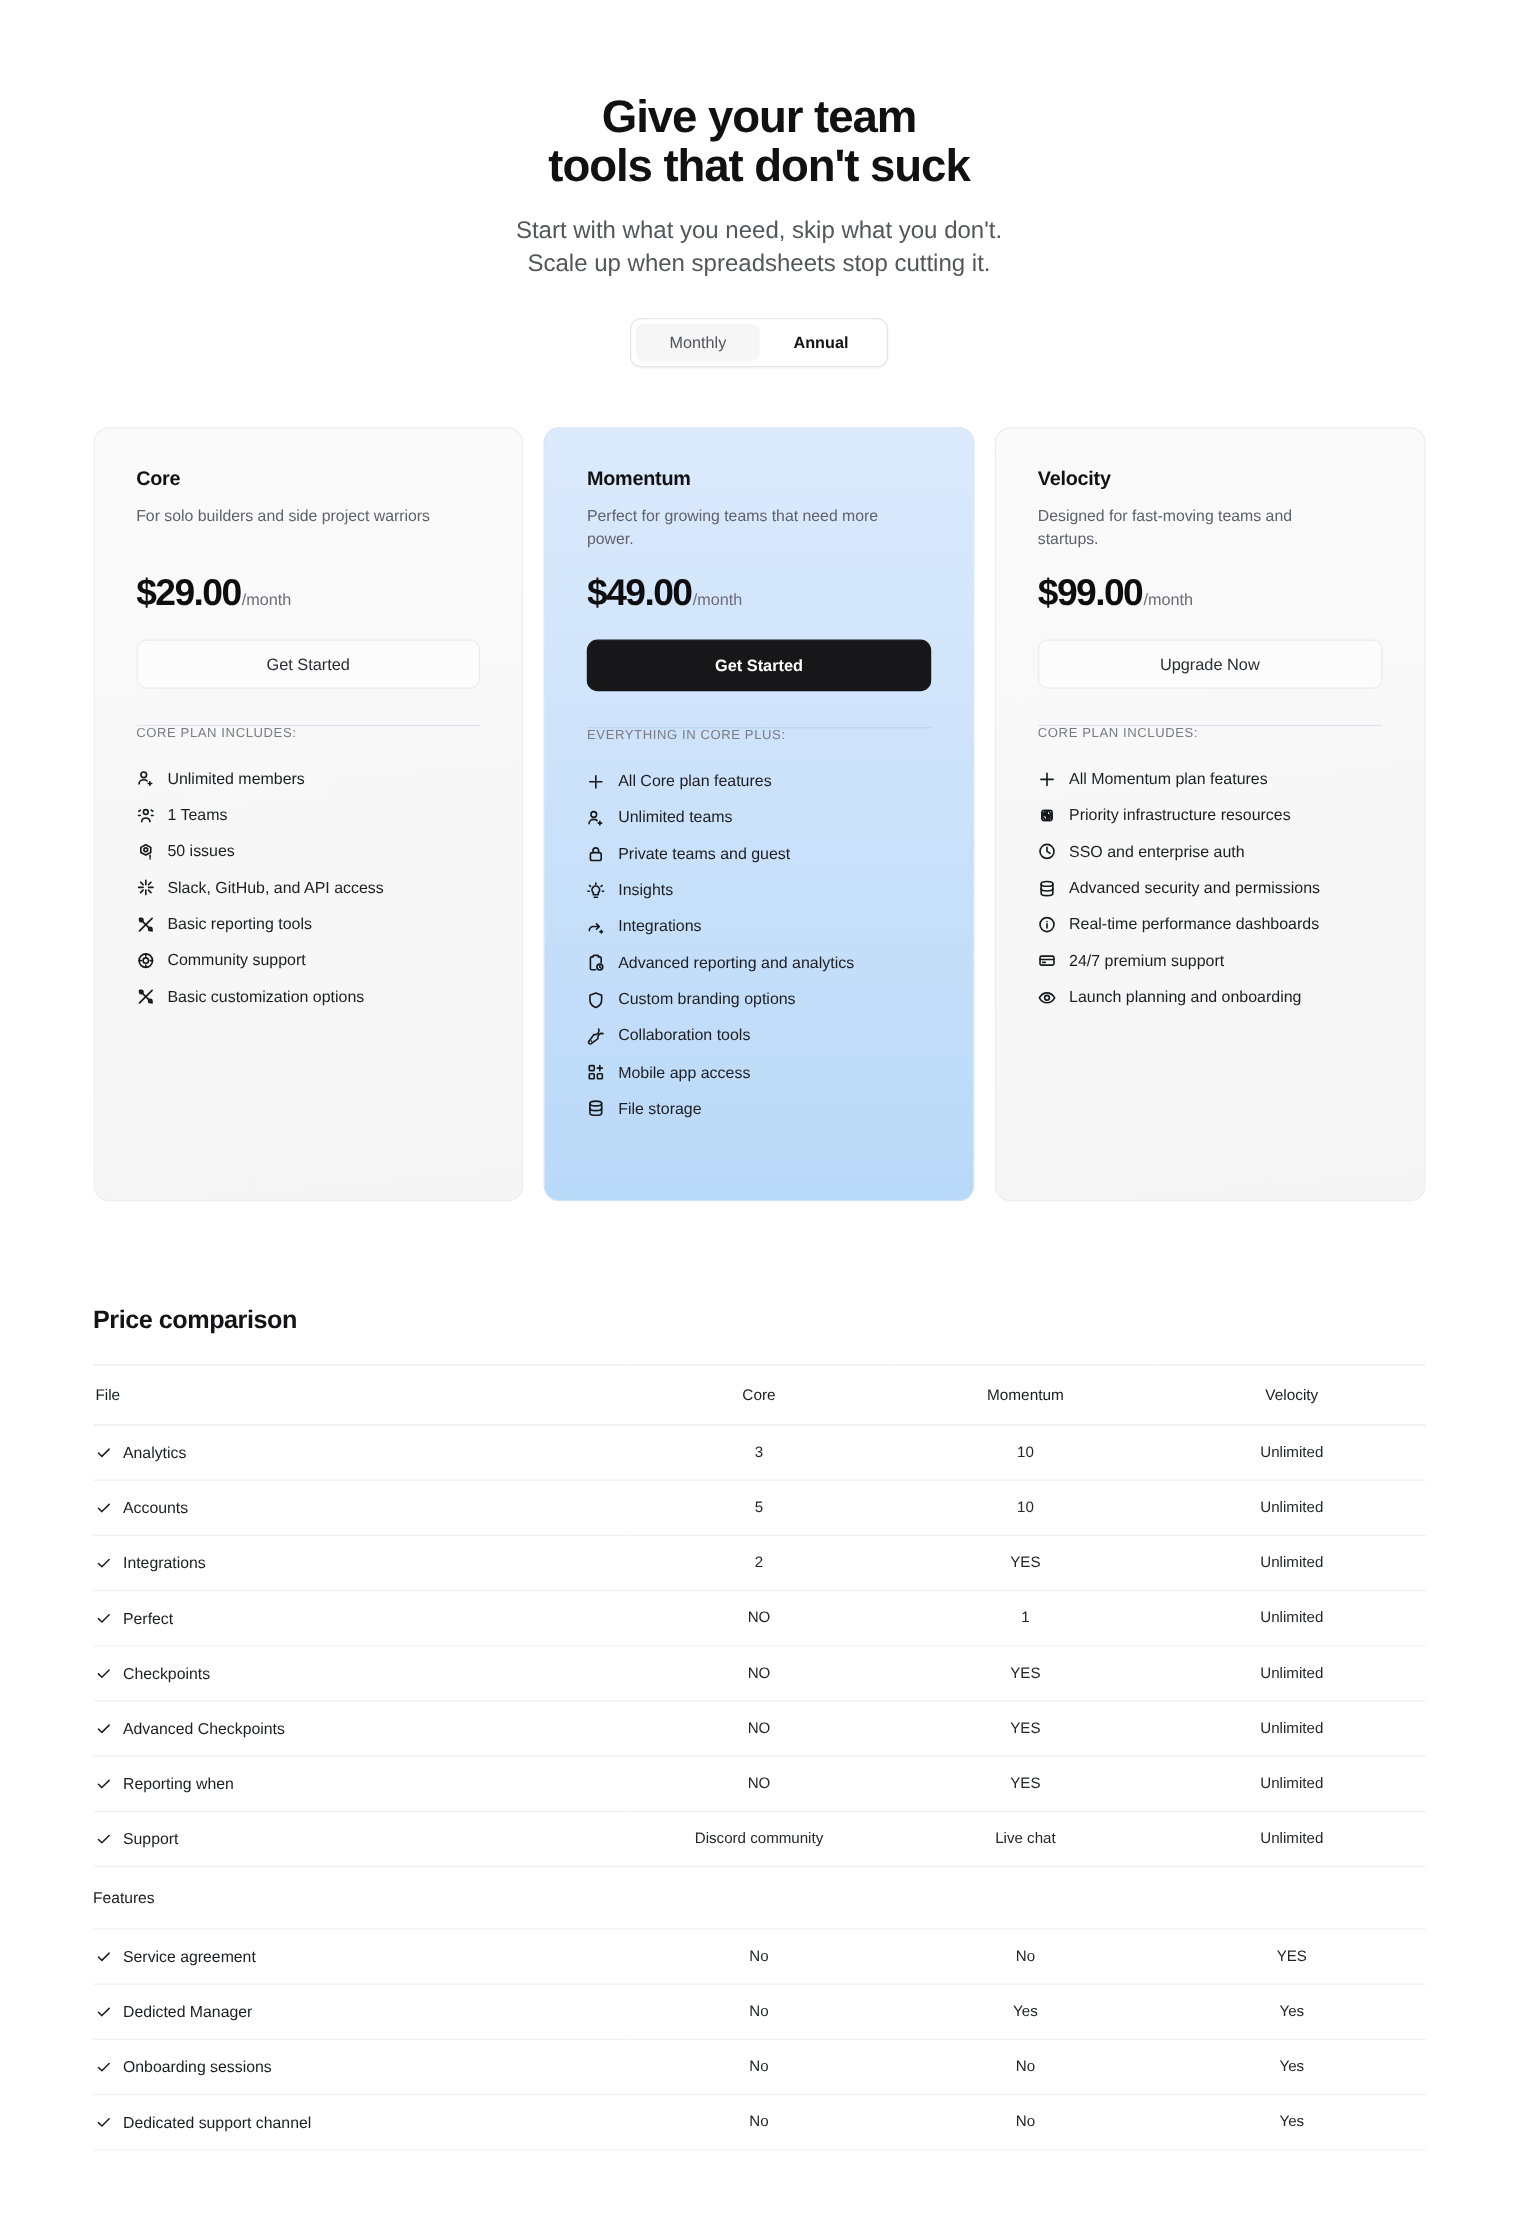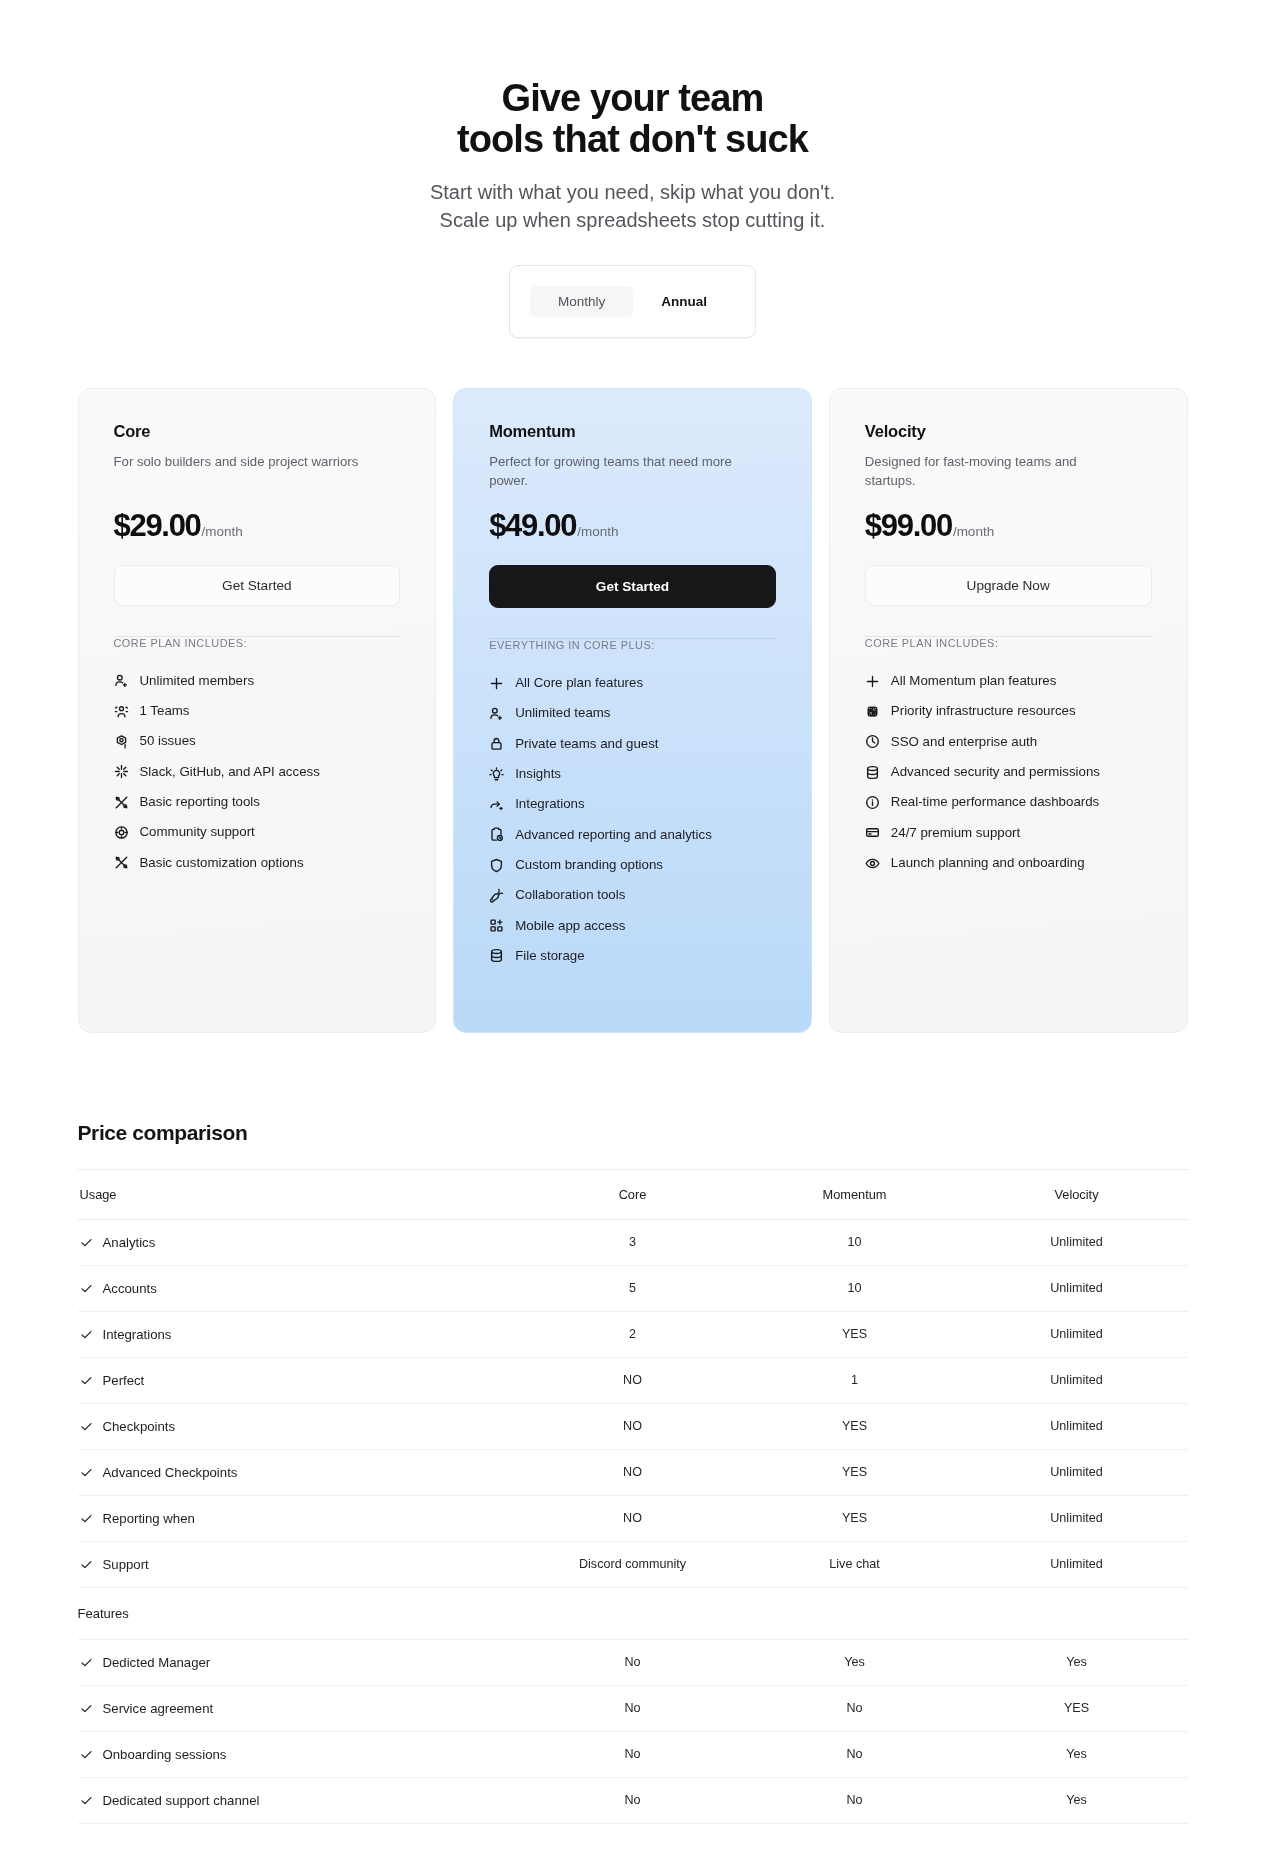--- a/index.html
+++ b/index.html
@@ -34,21 +34,21 @@
   .hero .sub .line { display: block; }
 
   
   .toggle-wrap { margin-top: 30px; display: flex; justify-content: center; }
   .toggle {
     display: inline-flex;
     align-items: center;
     border: 1px solid #e6e6e9;
     border-radius: 9px;
     background: #ffffff;
-    padding: 20px;
+    padding: 4px;
     box-shadow: 0 1px 2px rgba(16,17,26,0.035);
   }
   .toggle-opt {
     font-size: 13.5px;
     padding: 8px 28px;
     border-radius: 6px;
     color: #6a6b73;
     cursor: pointer;
     user-select: none;
     white-space: nowrap;
@@ -519,21 +519,21 @@
         </div>
     </div>
 
   </div>
 
   <div class="compare">
     <h2>Price comparison</h2>
     <table>
       <thead>
         <tr>
-          <th class="c-usage">Usage</th>
+          <th class="c-usage">File</th>
           <th class="c-plan">Core</th>
           <th class="c-plan">Momentum</th>
           <th class="c-plan">Velocity</th>
         </tr>
       </thead>
       <tbody>
           <tr>
             <td class="c-usage">
               <div class="row-label">
                 <span class="check">
@@ -660,50 +660,50 @@
             <td class="c-plan"></td>
           </tr>
           <tr>
             <td class="c-usage">
               <div class="row-label">
                 <span class="check">
                   <svg width="13" height="13" viewBox="0 0 14 14" fill="none" stroke="currentColor" stroke-width="1.35" stroke-linecap="round" stroke-linejoin="round">
                     <path d="M2.2 7.4 5.3 10.4 11.8 3.9"></path>
                   </svg>
                 </span>
+                <span>Service agreement</span>
+              </div>
+            </td>
+            <td class="c-plan">No</td>
+            <td class="c-plan">No</td>
+            <td class="c-plan">YES</td>
+          </tr>
+          <tr>
+            <td class="c-usage">
+              <div class="row-label">
+                <span class="check">
+                  <svg width="13" height="13" viewBox="0 0 14 14" fill="none" stroke="currentColor" stroke-width="1.35" stroke-linecap="round" stroke-linejoin="round">
+                    <path d="M2.2 7.4 5.3 10.4 11.8 3.9"></path>
+                  </svg>
+                </span>
                 <span>Dedicted Manager</span>
               </div>
             </td>
             <td class="c-plan">No</td>
             <td class="c-plan">Yes</td>
             <td class="c-plan">Yes</td>
           </tr>
           <tr>
             <td class="c-usage">
               <div class="row-label">
                 <span class="check">
                   <svg width="13" height="13" viewBox="0 0 14 14" fill="none" stroke="currentColor" stroke-width="1.35" stroke-linecap="round" stroke-linejoin="round">
                     <path d="M2.2 7.4 5.3 10.4 11.8 3.9"></path>
                   </svg>
                 </span>
-                <span>Service agreement</span>
-              </div>
-            </td>
-            <td class="c-plan">No</td>
-            <td class="c-plan">No</td>
-            <td class="c-plan">YES</td>
-          </tr>
-          <tr>
-            <td class="c-usage">
-              <div class="row-label">
-                <span class="check">
-                  <svg width="13" height="13" viewBox="0 0 14 14" fill="none" stroke="currentColor" stroke-width="1.35" stroke-linecap="round" stroke-linejoin="round">
-                    <path d="M2.2 7.4 5.3 10.4 11.8 3.9"></path>
-                  </svg>
-                </span>
                 <span>Onboarding sessions</span>
               </div>
             </td>
             <td class="c-plan">No</td>
             <td class="c-plan">No</td>
             <td class="c-plan">Yes</td>
           </tr>
           <tr>
             <td class="c-usage">
               <div class="row-label">

